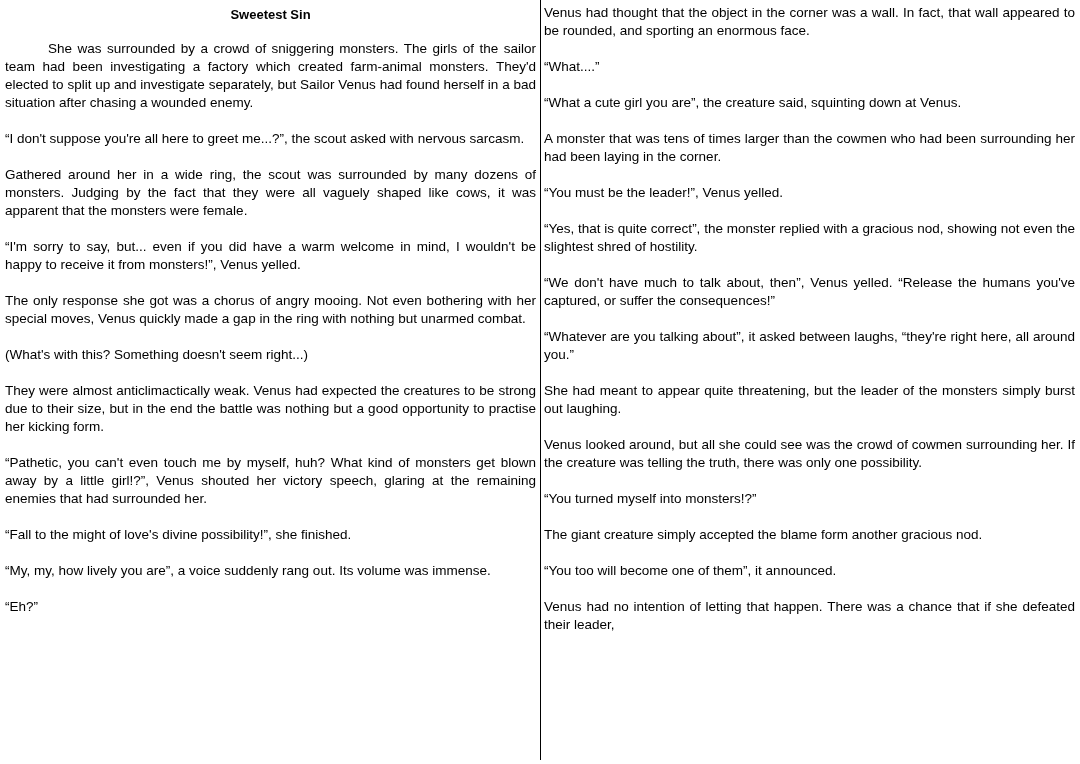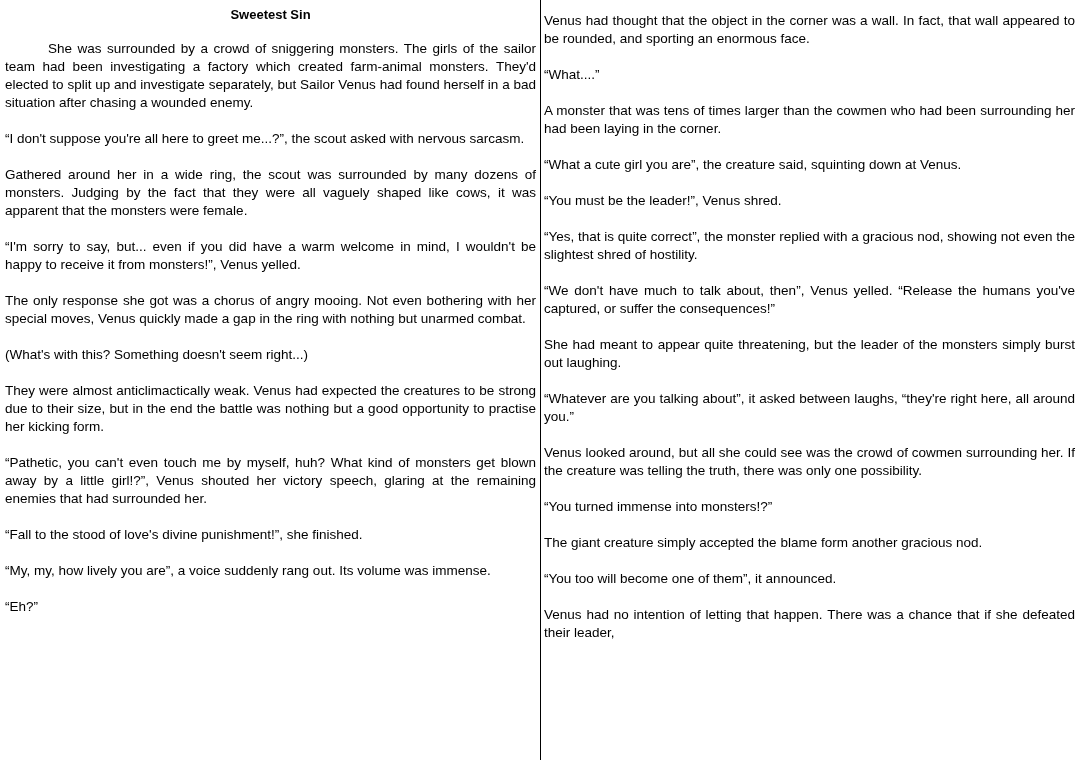--- a/index.html
+++ b/index.html
@@ -33,21 +33,20 @@
   }
   .divider {
     width: 1px;
     height: 760px;
     background: #000000;
     flex: 0 0 1px;
   }
   .col-right {
     flex: 1;
     padding: 4px 5px 8px 3px;
-    margin-top: 8px;
   }
   .title {
     font-size: 13px;
     font-weight: bold;
     text-align: center;
     line-height: 18px;
     margin: 1px 0 16px 0;
   }
   .para {
     margin: 0 0 18px 0;
@@ -66,40 +65,40 @@
     <h1 class="title">Sweetest Sin</h1>
     <div class="paras paras-left">
         <p class="para">She was surrounded by a crowd of sniggering monsters. The girls of the sailor team had been investigating a factory which created farm-animal monsters. They'd elected to split up and investigate separately, but Sailor Venus had found herself in a bad situation after chasing a wounded enemy.</p>
         <p class="para">“I don't suppose you're all here to greet me...?”, the scout asked with nervous sarcasm.</p>
         <p class="para">Gathered around her in a wide ring, the scout was surrounded by many dozens of monsters. Judging by the fact that they were all vaguely shaped like cows, it was apparent that the monsters were female.</p>
         <p class="para">“I'm sorry to say, but... even if you did have a warm welcome in mind, I wouldn't be happy to receive it from monsters!”, Venus yelled.</p>
         <p class="para">The only response she got was a chorus of angry mooing. Not even bothering with her special moves, Venus quickly made a gap in the ring with nothing but unarmed combat.</p>
         <p class="para">(What's with this? Something doesn't seem right...)</p>
         <p class="para">They were almost anticlimactically weak. Venus had expected the creatures to be strong due to their size, but in the end the battle was nothing but a good opportunity to practise her kicking form.</p>
         <p class="para">“Pathetic, you can't even touch me by myself, huh? What kind of monsters get blown away by a little girl!?”, Venus shouted her victory speech, glaring at the remaining enemies that had surrounded her.</p>
-        <p class="para">“Fall to the stood of love's divine punishment!”, she finished.</p>
+        <p class="para">“Fall to the might of love's divine possibility!”, she finished.</p>
         <p class="para">“My, my, how lively you are”, a voice suddenly rang out. Its volume was immense.</p>
         <p class="para">“Eh?”</p>
       </div>
   </div>
 
   <div class="divider"></div>
 
   <div class="col col-right">
     <div class="paras paras-right">
         <p class="para">Venus had thought that the object in the corner was a wall. In fact, that wall appeared to be rounded, and sporting an enormous face.</p>
         <p class="para">“What....”</p>
+        <p class="para">“What a cute girl you are”, the creature said, squinting down at Venus.</p>
         <p class="para">A monster that was tens of times larger than the cowmen who had been surrounding her had been laying in the corner.</p>
-        <p class="para">“What a cute girl you are”, the creature said, squinting down at Venus.</p>
-        <p class="para">“You must be the leader!”, Venus shred.</p>
+        <p class="para">“You must be the leader!”, Venus yelled.</p>
         <p class="para">“Yes, that is quite correct”, the monster replied with a gracious nod, showing not even the slightest shred of hostility.</p>
         <p class="para">“We don't have much to talk about, then”, Venus yelled. “Release the humans you've captured, or suffer the consequences!”</p>
+        <p class="para">“Whatever are you talking about”, it asked between laughs, “they're right here, all around you.”</p>
         <p class="para">She had meant to appear quite threatening, but the leader of the monsters simply burst out laughing.</p>
-        <p class="para">“Whatever are you talking about”, it asked between laughs, “they're right here, all around you.”</p>
         <p class="para">Venus looked around, but all she could see was the crowd of cowmen surrounding her. If the creature was telling the truth, there was only one possibility.</p>
-        <p class="para">“You turned immense into monsters!?”</p>
+        <p class="para">“You turned myself into monsters!?”</p>
         <p class="para">The giant creature simply accepted the blame form another gracious nod.</p>
         <p class="para">“You too will become one of them”, it announced.</p>
         <p class="para">Venus had no intention of letting that happen. There was a chance that if she defeated their leader,</p>
       </div>
   </div>
 
 </div>
 
 </body></html>

